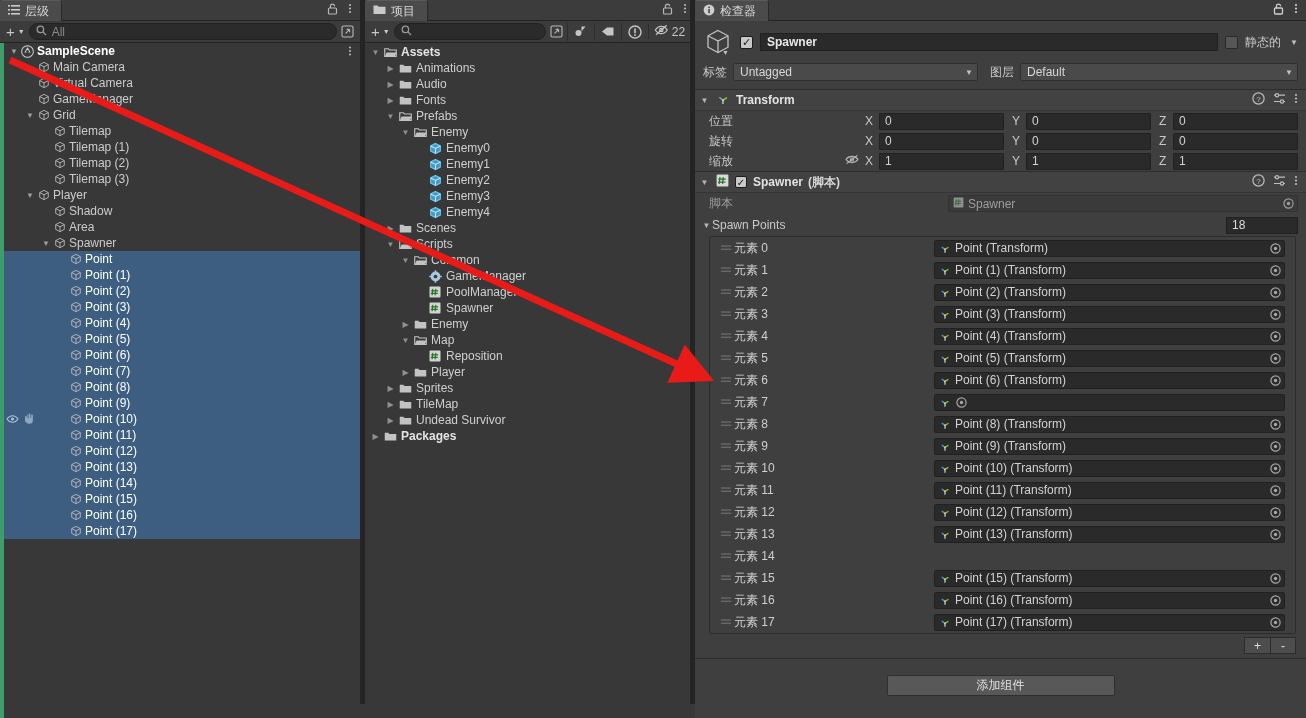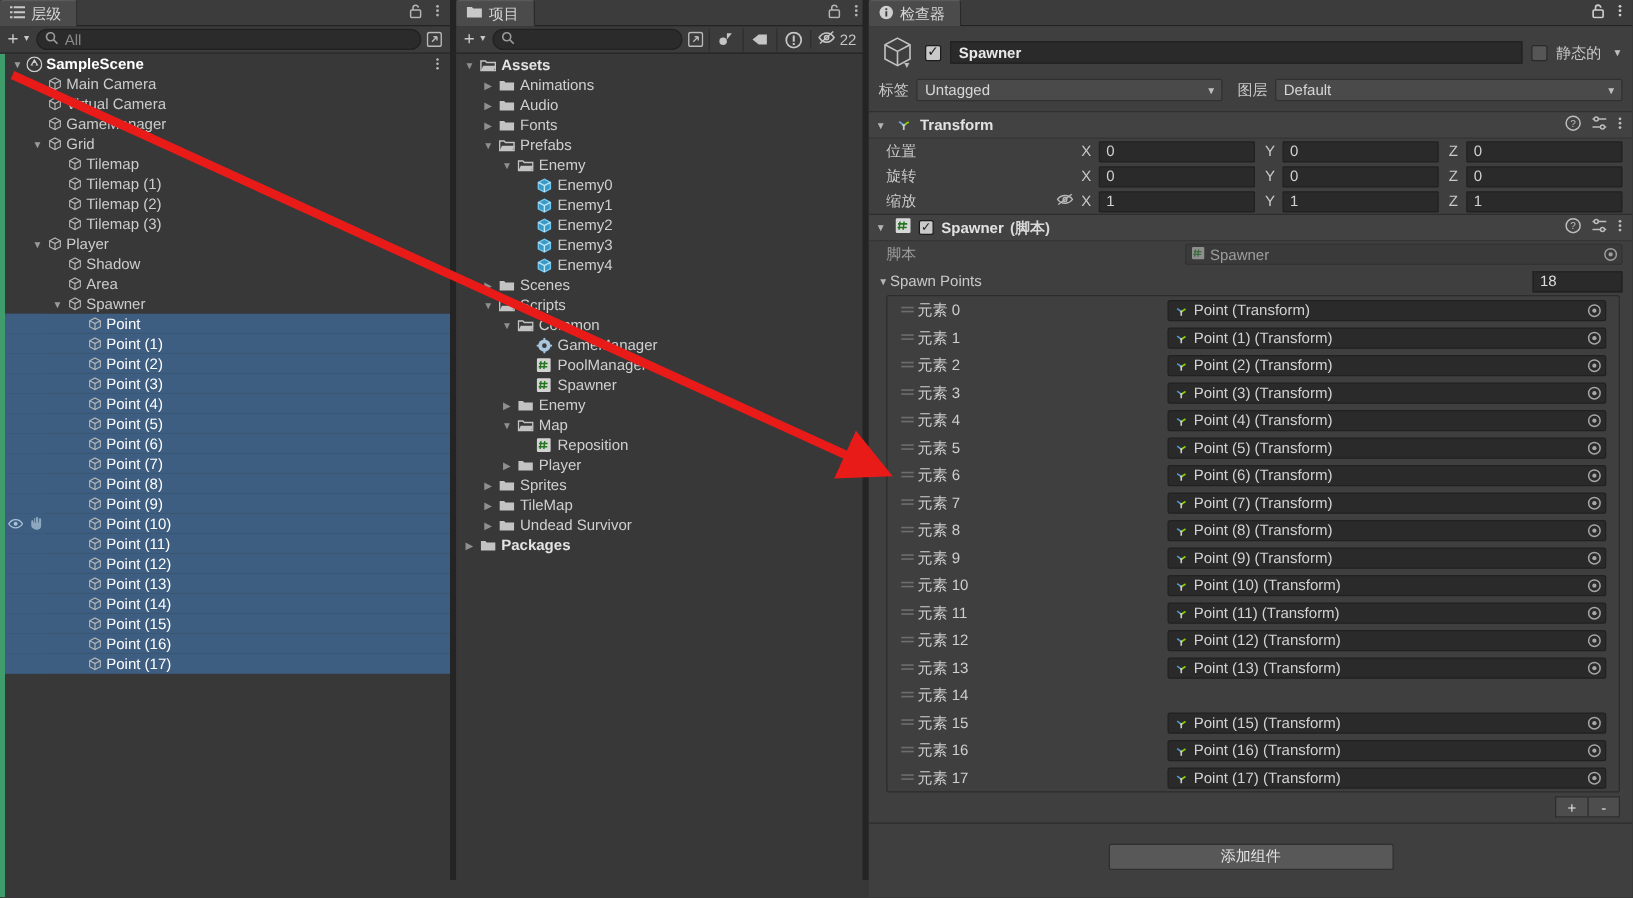--- a/index.html
+++ b/index.html
@@ -1320,21 +1320,20 @@
                 <span class="elem-lbl">元素 7</span>
                 <span class="objfield" style="flex: 1 1 0%;">
                   <span style="display: flex; align-items: center;">
                     <svg width="12" height="12" viewBox="0 0 14 14" fill="none" stroke-width="1.5">
                       <path d="M7 8.6V12.4" stroke="#cccccc"></path>
                       <path d="M7 8.6L3.2 5.8" stroke="#4f9ad8"></path>
                       <path d="M7 8.6L11 6.1" stroke="#8fce00"></path>
                       <circle cx="7" cy="8.6" r="1.05" fill="#cccccc" stroke="none"></circle>
                     </svg>
                   </span>
-                  <span class="name">Point (7) (Transform)</span>
                   <span class="picker"><svg width="13" height="13" viewBox="0 0 13 13">
                       <circle cx="6.5" cy="6.5" r="4.6" fill="none" stroke="#a6a6a6" stroke-width="1.2"></circle>
                       <circle cx="6.5" cy="6.5" r="1.7" fill="#a6a6a6"></circle>
                     </svg></span>
                 </span>
               </div>
               <div class="arr-row">
                 <span class="drag"><svg width="12" height="8" viewBox="0 0 12 8">
                     <g fill="#6d6d6d">
                       <rect x="1" y="1.4" width="10" height="1.3"></rect>

